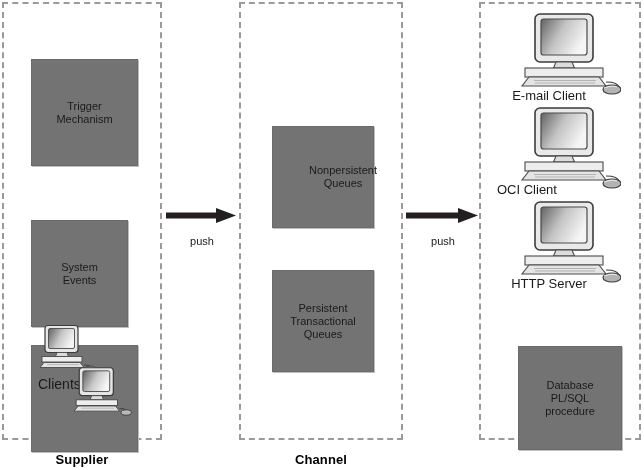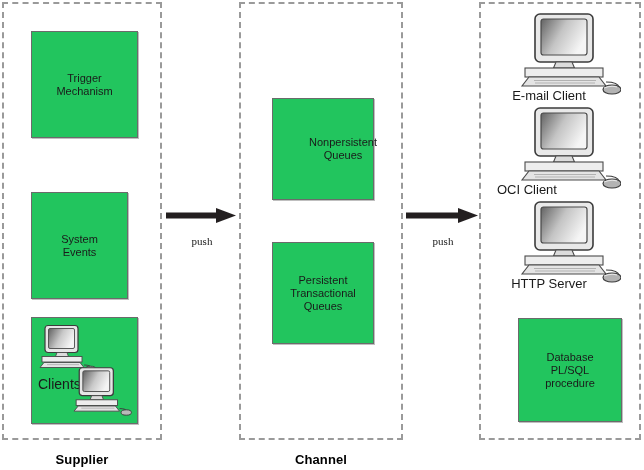--- a/index.html
+++ b/index.html
@@ -29,43 +29,43 @@
     font-weight: bold;
     color: #000000;
     text-align: center;
     letter-spacing: 0.1px;
     white-space: nowrap;
   }
   .box {
     position: absolute;
     border: 1px solid #6b6b6b;
     box-sizing: border-box;
-    background: #22c55e;
+    background: #737373;
     display: flex;
     align-items: center;
     justify-content: center;
     box-shadow: 1px 1px 0 0 #bfbfbf;
+    margin-top: 28px;
   }
   .box-label {
     font-size: 11px;
     color: #1a1a1a;
     text-align: center;
     line-height: 13px;
     white-space: pre-line;
   }
   .arrow {
     position: absolute;
   }
   .arrow-label {
     position: absolute;
     font-size: 11px;
     color: #1a1a1a;
     text-align: center;
     white-space: nowrap;
-    font-family: Liberation Serif, serif;
   }
   .pc {
     position: absolute;
   }
   .pc-label {
     position: absolute;
     font-size: 13px;
     color: #1a1a1a;
     white-space: nowrap;
     text-align: center;

